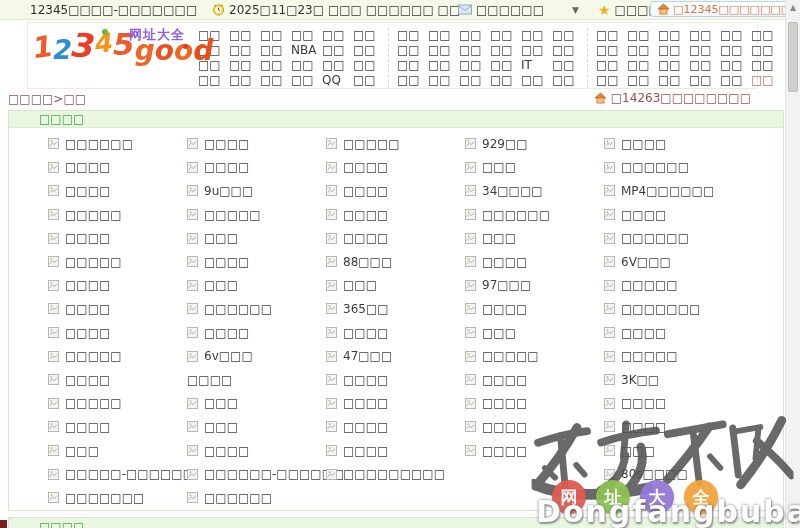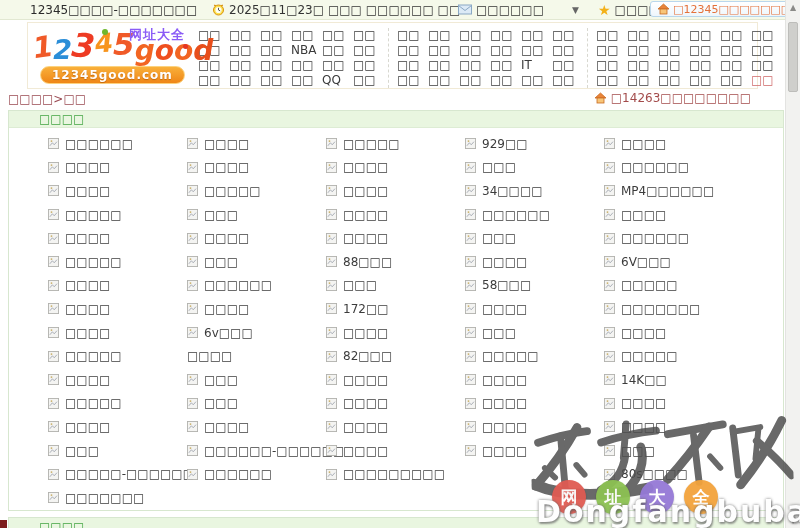--- a/index.html
+++ b/index.html
@@ -137,21 +137,20 @@
   <div class="scroll-thumb"></div>
   <span class="scroll-down">▼</span>
 </div>
 
 <div class="header">
   <a class="logo">
     <span class="brand"><span style="color: rgb(240, 90, 40);">1</span><span style="color: rgb(43, 142, 216);">2</span><span style="color: rgb(238, 59, 35);">3</span><span style="color: rgb(247, 148, 29);">4</span><span style="color: rgb(240, 90, 40);">5</span><span style="color: rgb(242, 101, 34);">g</span><span style="color: rgb(239, 79, 31);">o</span><span style="color: rgb(242, 101, 34);">o</span><span style="color: rgb(232, 78, 27);">d</span></span>
     <span class="logo-dot-g"></span>
     <span class="logo-dot-r"></span>
     <span class="logo-tagline">网址大全</span>
-    <span class="logo-domain">12345good.com</span>
   </a>
   <div class="nav">
       <div class="nav-group">
         <div class="nav-col">
           <a class="nav-link">□□</a>
           <a class="nav-link">□□</a>
           <a class="nav-link">□□</a>
           <a class="nav-link">□□</a>
         </div>
         <div class="nav-col">
@@ -428,20 +427,28 @@
     <circle cx="3.8" cy="3.4" r="1" fill="#c9b06a"></circle>
   </svg>
           <span>□□□□</span>
         </a>
         <a class="link-item">
           <svg class="site-icon" viewBox="0 0 12 12">
     <rect x="0.5" y="0.5" width="11" height="11" fill="#f4f4f2" stroke="#b2b2ae"></rect>
     <path d="M2 8.5 4.8 5.2l2 2.2 3-3.4" stroke="#a4aab2" stroke-width="1" fill="none"></path>
     <circle cx="3.8" cy="3.4" r="1" fill="#c9b06a"></circle>
   </svg>
+          <span>9u□□□</span>
+        </a>
+        <a class="link-item">
+          <svg class="site-icon" viewBox="0 0 12 12">
+    <rect x="0.5" y="0.5" width="11" height="11" fill="#f4f4f2" stroke="#b2b2ae"></rect>
+    <path d="M2 8.5 4.8 5.2l2 2.2 3-3.4" stroke="#a4aab2" stroke-width="1" fill="none"></path>
+    <circle cx="3.8" cy="3.4" r="1" fill="#c9b06a"></circle>
+  </svg>
           <span>□□□□□</span>
         </a>
         <a class="link-item">
           <svg class="site-icon" viewBox="0 0 12 12">
     <rect x="0.5" y="0.5" width="11" height="11" fill="#f4f4f2" stroke="#b2b2ae"></rect>
     <path d="M2 8.5 4.8 5.2l2 2.2 3-3.4" stroke="#a4aab2" stroke-width="1" fill="none"></path>
     <circle cx="3.8" cy="3.4" r="1" fill="#c9b06a"></circle>
   </svg>
           <span>□□□</span>
         </a>
@@ -585,37 +592,37 @@
     <circle cx="3.8" cy="3.4" r="1" fill="#c9b06a"></circle>
   </svg>
           <span>□□□</span>
         </a>
         <a class="link-item">
           <svg class="site-icon" viewBox="0 0 12 12">
     <rect x="0.5" y="0.5" width="11" height="11" fill="#f4f4f2" stroke="#b2b2ae"></rect>
     <path d="M2 8.5 4.8 5.2l2 2.2 3-3.4" stroke="#a4aab2" stroke-width="1" fill="none"></path>
     <circle cx="3.8" cy="3.4" r="1" fill="#c9b06a"></circle>
   </svg>
-          <span>172□□</span>
-        </a>
-        <a class="link-item">
-          <svg class="site-icon" viewBox="0 0 12 12">
-    <rect x="0.5" y="0.5" width="11" height="11" fill="#f4f4f2" stroke="#b2b2ae"></rect>
-    <path d="M2 8.5 4.8 5.2l2 2.2 3-3.4" stroke="#a4aab2" stroke-width="1" fill="none"></path>
-    <circle cx="3.8" cy="3.4" r="1" fill="#c9b06a"></circle>
-  </svg>
-          <span>□□□□</span>
-        </a>
-        <a class="link-item">
-          <svg class="site-icon" viewBox="0 0 12 12">
-    <rect x="0.5" y="0.5" width="11" height="11" fill="#f4f4f2" stroke="#b2b2ae"></rect>
-    <path d="M2 8.5 4.8 5.2l2 2.2 3-3.4" stroke="#a4aab2" stroke-width="1" fill="none"></path>
-    <circle cx="3.8" cy="3.4" r="1" fill="#c9b06a"></circle>
-  </svg>
-          <span>82□□□</span>
+          <span>365□□</span>
+        </a>
+        <a class="link-item">
+          <svg class="site-icon" viewBox="0 0 12 12">
+    <rect x="0.5" y="0.5" width="11" height="11" fill="#f4f4f2" stroke="#b2b2ae"></rect>
+    <path d="M2 8.5 4.8 5.2l2 2.2 3-3.4" stroke="#a4aab2" stroke-width="1" fill="none"></path>
+    <circle cx="3.8" cy="3.4" r="1" fill="#c9b06a"></circle>
+  </svg>
+          <span>□□□□</span>
+        </a>
+        <a class="link-item">
+          <svg class="site-icon" viewBox="0 0 12 12">
+    <rect x="0.5" y="0.5" width="11" height="11" fill="#f4f4f2" stroke="#b2b2ae"></rect>
+    <path d="M2 8.5 4.8 5.2l2 2.2 3-3.4" stroke="#a4aab2" stroke-width="1" fill="none"></path>
+    <circle cx="3.8" cy="3.4" r="1" fill="#c9b06a"></circle>
+  </svg>
+          <span>47□□□</span>
         </a>
         <a class="link-item">
           <svg class="site-icon" viewBox="0 0 12 12">
     <rect x="0.5" y="0.5" width="11" height="11" fill="#f4f4f2" stroke="#b2b2ae"></rect>
     <path d="M2 8.5 4.8 5.2l2 2.2 3-3.4" stroke="#a4aab2" stroke-width="1" fill="none"></path>
     <circle cx="3.8" cy="3.4" r="1" fill="#c9b06a"></circle>
   </svg>
           <span>□□□□</span>
         </a>
         <a class="link-item">
@@ -699,21 +706,21 @@
     <circle cx="3.8" cy="3.4" r="1" fill="#c9b06a"></circle>
   </svg>
           <span>□□□□</span>
         </a>
         <a class="link-item">
           <svg class="site-icon" viewBox="0 0 12 12">
     <rect x="0.5" y="0.5" width="11" height="11" fill="#f4f4f2" stroke="#b2b2ae"></rect>
     <path d="M2 8.5 4.8 5.2l2 2.2 3-3.4" stroke="#a4aab2" stroke-width="1" fill="none"></path>
     <circle cx="3.8" cy="3.4" r="1" fill="#c9b06a"></circle>
   </svg>
-          <span>58□□□</span>
+          <span>97□□□</span>
         </a>
         <a class="link-item">
           <svg class="site-icon" viewBox="0 0 12 12">
     <rect x="0.5" y="0.5" width="11" height="11" fill="#f4f4f2" stroke="#b2b2ae"></rect>
     <path d="M2 8.5 4.8 5.2l2 2.2 3-3.4" stroke="#a4aab2" stroke-width="1" fill="none"></path>
     <circle cx="3.8" cy="3.4" r="1" fill="#c9b06a"></circle>
   </svg>
           <span>□□□□</span>
         </a>
         <a class="link-item">
@@ -845,21 +852,21 @@
     <circle cx="3.8" cy="3.4" r="1" fill="#c9b06a"></circle>
   </svg>
           <span>□□□□□</span>
         </a>
         <a class="link-item">
           <svg class="site-icon" viewBox="0 0 12 12">
     <rect x="0.5" y="0.5" width="11" height="11" fill="#f4f4f2" stroke="#b2b2ae"></rect>
     <path d="M2 8.5 4.8 5.2l2 2.2 3-3.4" stroke="#a4aab2" stroke-width="1" fill="none"></path>
     <circle cx="3.8" cy="3.4" r="1" fill="#c9b06a"></circle>
   </svg>
-          <span>14K□□</span>
+          <span>3K□□</span>
         </a>
         <a class="link-item">
           <svg class="site-icon" viewBox="0 0 12 12">
     <rect x="0.5" y="0.5" width="11" height="11" fill="#f4f4f2" stroke="#b2b2ae"></rect>
     <path d="M2 8.5 4.8 5.2l2 2.2 3-3.4" stroke="#a4aab2" stroke-width="1" fill="none"></path>
     <circle cx="3.8" cy="3.4" r="1" fill="#c9b06a"></circle>
   </svg>
           <span>□□□□</span>
         </a>
         <a class="link-item">

